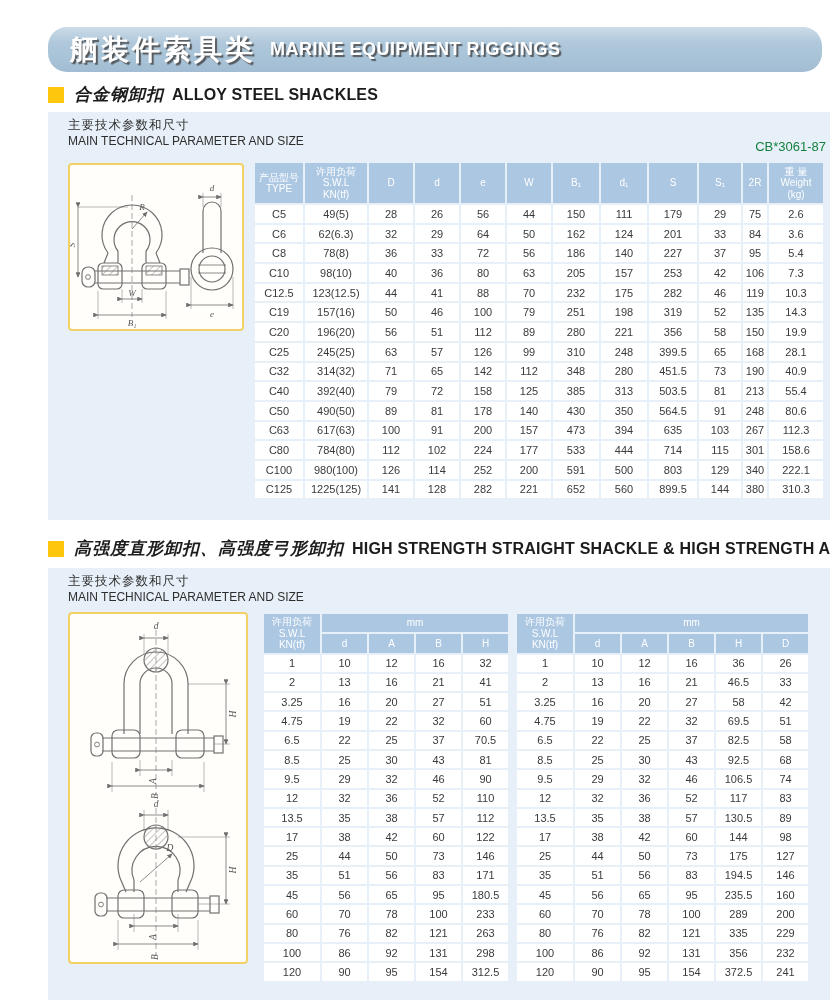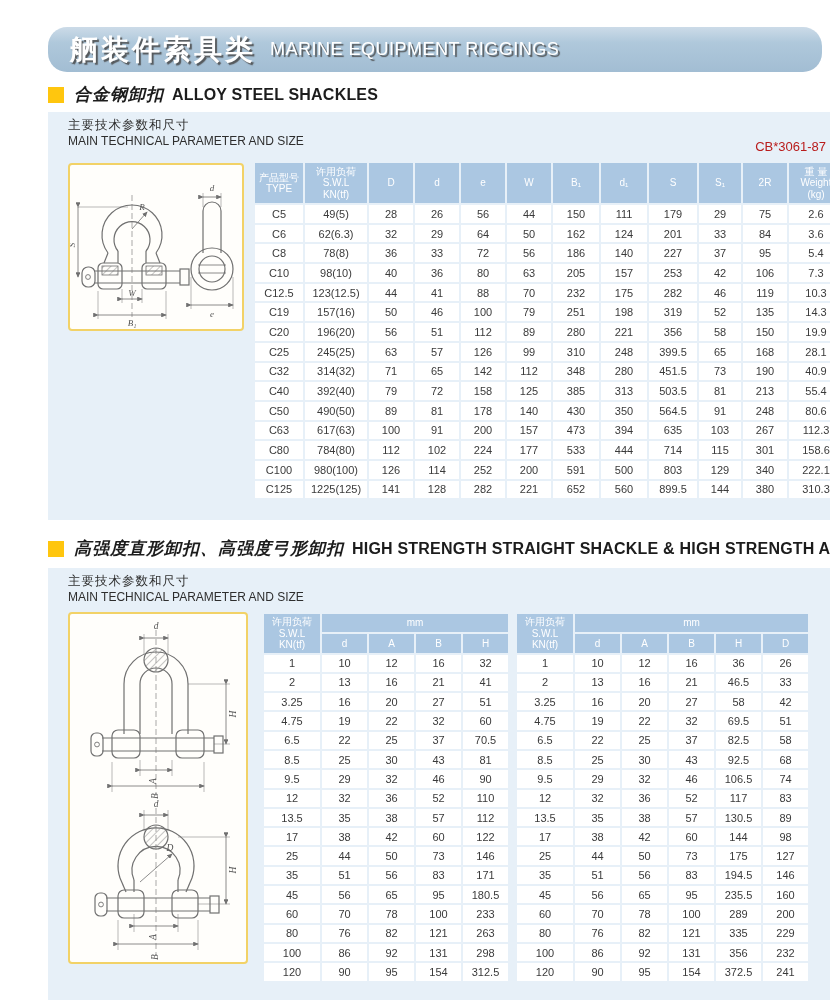--- a/index.html
+++ b/index.html
@@ -3,47 +3,47 @@
 <meta charset="utf-8">
 <style>
   html,body{margin:0;padding:0;}
   body{width:830px;height:1000px;background:#ffffff;position:relative;overflow:hidden;
        font-family:"Liberation Sans",sans-serif;}
   .band{position:absolute;left:48px;top:27px;width:774px;height:45px;
         background:linear-gradient(180deg,#ccdbe8 0%,#afc8db 35%,#a2bdd3 100%);
         display:flex;align-items:center;padding-left:22px;box-sizing:border-box;border-radius:19px;}
   .band-cn{font-size:28px;font-weight:bold;color:#fff;letter-spacing:3px;
            text-shadow:2px 2px 1px rgba(70,70,70,.85);white-space:nowrap;}
-  .band-en{font-size:18px;font-weight:normal;color:#fff;margin-left:14px;letter-spacing:.5px;
+  .band-en{font-size:18px;font-weight:bold;color:#fff;margin-left:14px;letter-spacing:.5px;
            text-shadow:2px 2px 1px rgba(70,70,70,.85);white-space:nowrap;}
   .section-title{position:absolute;left:48px;display:flex;align-items:center;white-space:nowrap;}
   .s1{top:83px;} .s2{top:537px;}
   .bullet{width:16px;height:16px;background:#ffc60e;margin-right:10px;flex:0 0 auto;}
   .st-cn{font-size:17px;font-weight:bold;color:#1c1c1c;letter-spacing:1px;font-style:italic;}
   .st-en{font-size:16px;font-weight:bold;color:#1c1c1c;margin-left:8px;letter-spacing:.2px;}
   .panel{position:absolute;left:48px;width:770px;background:#e7f0f8;padding-left:20px;}
   .p1{top:112px;height:408px;} .p2{top:568px;height:432px;}
   .sub-cn{position:absolute;left:20px;top:5px;font-size:12.5px;color:#2e2e2e;letter-spacing:1px;}
   .sub-en{position:absolute;left:20px;top:22px;font-size:12px;color:#2e2e2e;}
-  .standard{position:absolute;right:12px;top:27px;font-size:13px;color:#b91c1c;}
+  .standard{position:absolute;right:12px;top:27px;font-size:13px;color:#15803d;}
   .diagram-box{position:absolute;background:#fffefb;border:2px solid #f2d267;border-radius:4px;box-sizing:border-box;}
   .d1{left:20px;top:51px;width:176px;height:168px;}
   .d2{left:20px;top:44px;width:180px;height:352px;}
   table.tbl{position:absolute;border-collapse:separate;border-spacing:2px;table-layout:fixed;}
   .tbl th{background:#abc7e2;color:#ffffff;font-weight:normal;text-align:center;
           font-size:10px;line-height:11.5px;padding:2px 0;vertical-align:middle;}
   .tbl td{background:#ffffff;color:#3a3a3a;font-size:11px;text-align:center;padding:0;vertical-align:middle;}
   .t1{left:205px;top:49px;width:560px;}
   .t1 td{height:17.7px;}
   .t1 th{height:36px;}
   .t1 th:nth-child(1){width:48px}.t1 th:nth-child(2){width:62px}
   .t1 th:nth-child(3),.t1 th:nth-child(4),.t1 th:nth-child(5),.t1 th:nth-child(6){width:44px}
   .t1 th:nth-child(7),.t1 th:nth-child(8){width:46px}
   .t1 th:nth-child(9){width:48px}.t1 th:nth-child(10){width:42px}
-  .t1 th:nth-child(11){width:44px}.t1 th:nth-child(12){width:54px}
+  .t1 th:nth-child(11){width:24px}.t1 th:nth-child(12){width:54px}
   .t2{top:44px;}
   .t2 td{height:17.3px;}
   .t2 th.swl{width:56px;}
   .t2l{left:214px;width:248px;} .t2r{left:467px;width:295px;}
   svg text{font-family:"Liberation Serif",serif;font-style:italic;}
 </style>
 </head>
 <body>
 
 <div class="band">

